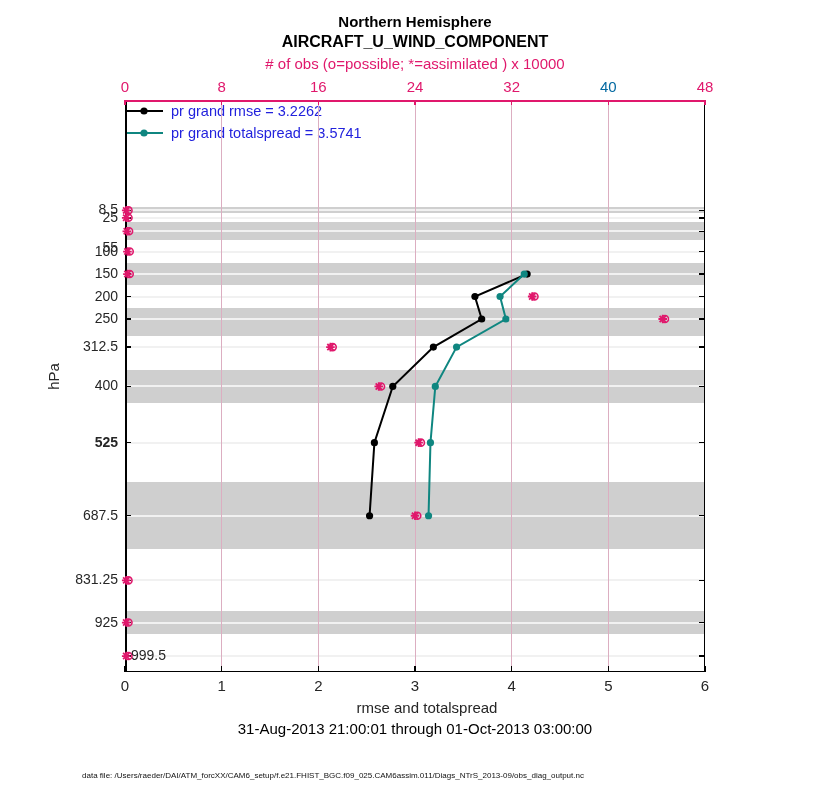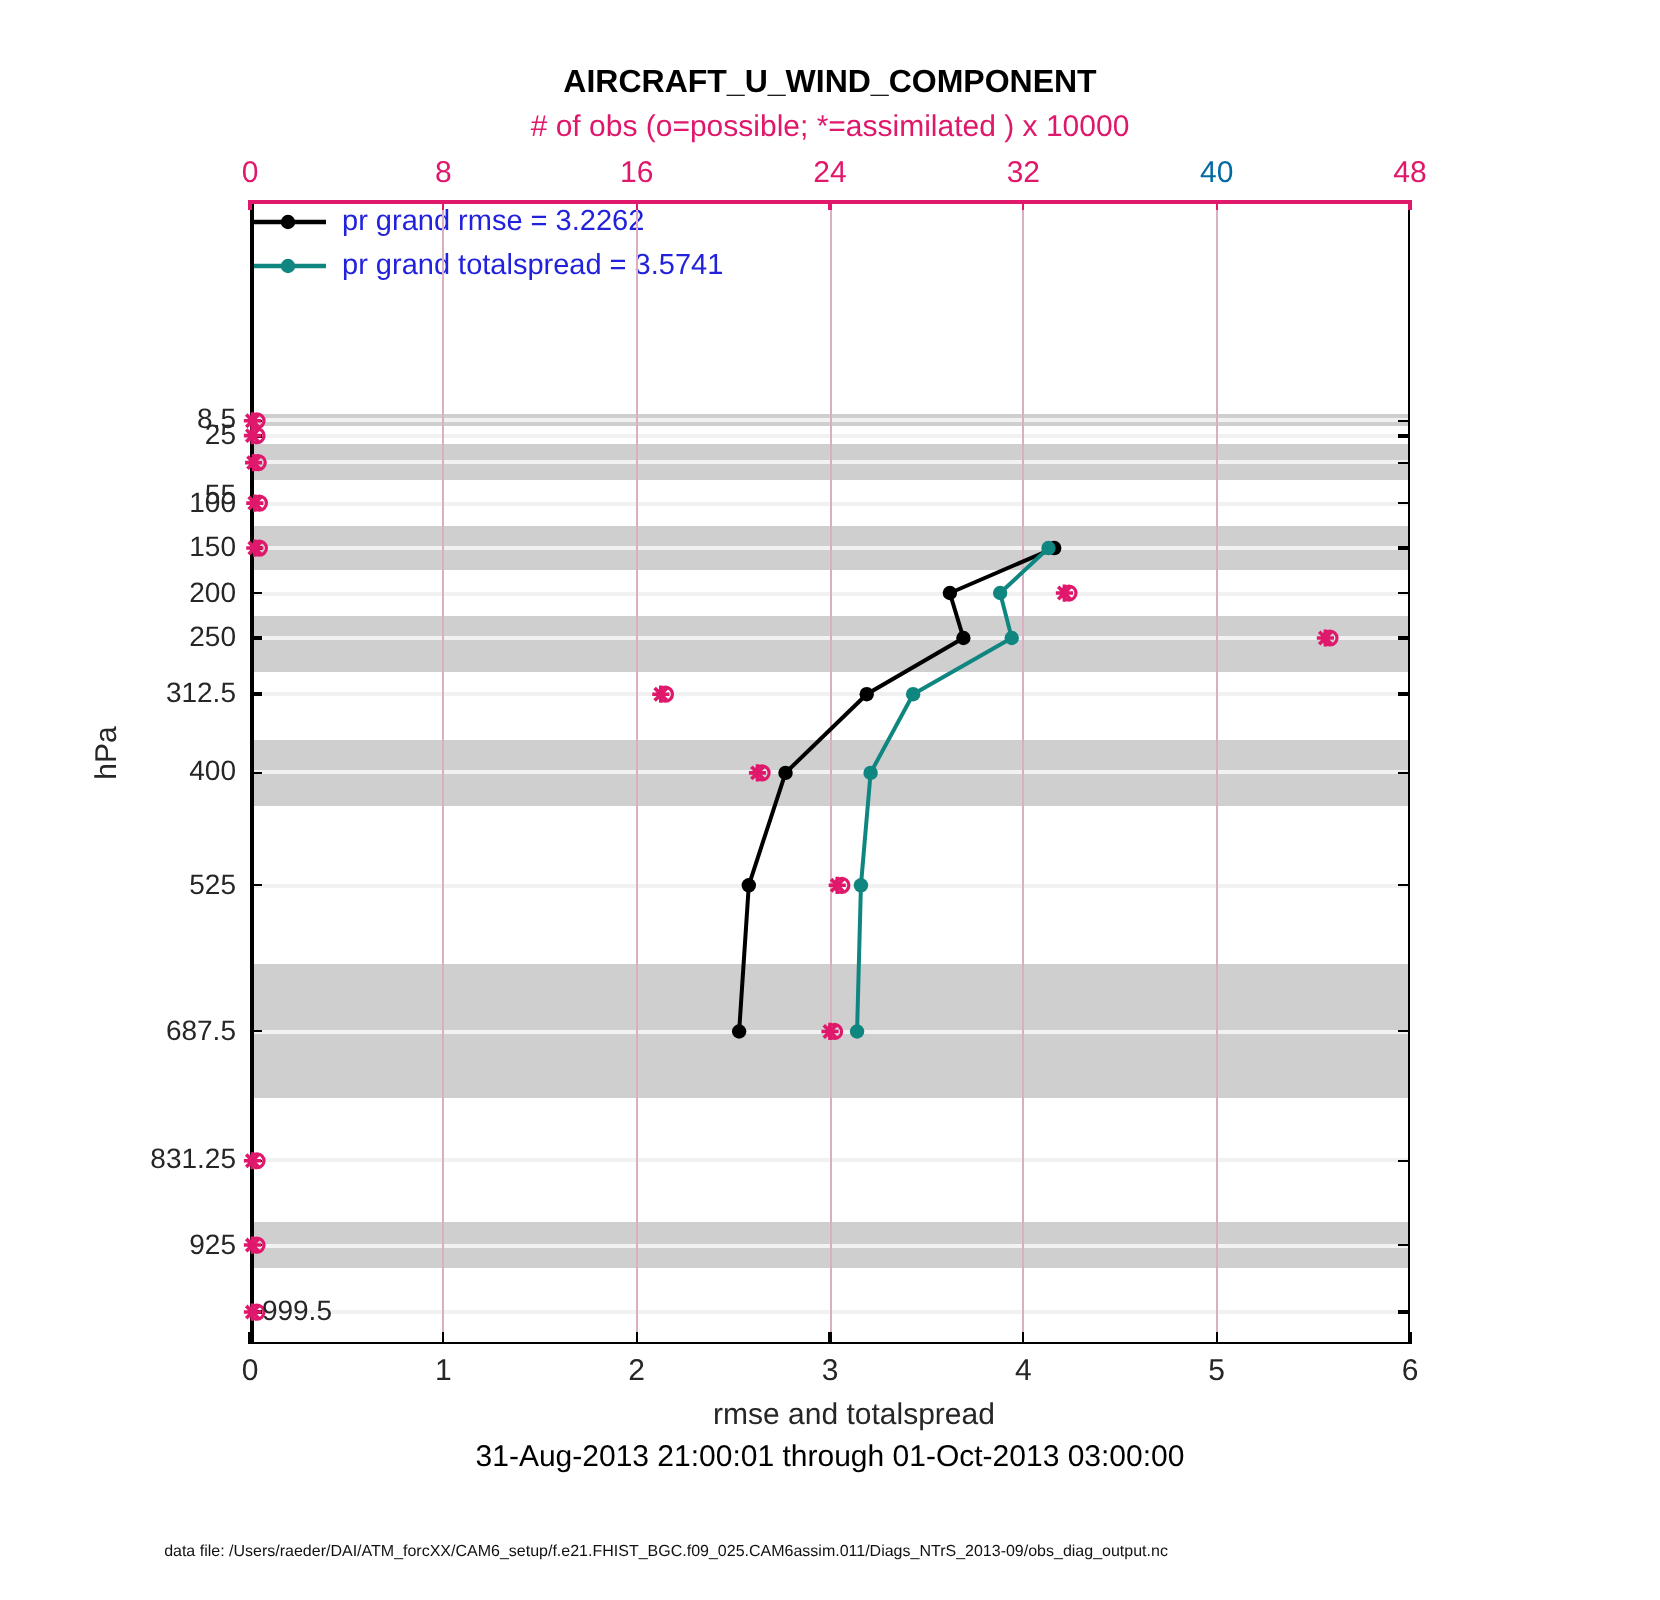--- a/index.html
+++ b/index.html
@@ -27,20 +27,21 @@
   #legend{left:12px;top:11px;}
   .legend-row{display:flex;align-items:center;height:22px;}
   .legend-row svg{margin-right:8px;}
   .legend-row span{font-size:14.5px;}
   svg.overlay{position:absolute;left:0;top:0;overflow:visible;}
 </style>
 </head>
 <body>
 
 <div id="canvas">
+  <div id="title1" class="abs">Northern Hemisphere</div>
   <div id="title2" class="abs">AIRCRAFT_U_WIND_COMPONENT</div>
   <div id="obs-label" class="abs" style="color: rgb(224, 24, 108);"># of obs (o=possible; *=assimilated ) x 10000</div>
 
   <div id="plot" class="abs">
       <div class="band" style="top: 107.475px; height: 5.84591px; background: rgb(207, 207, 207);"></div>
       <div class="band" style="top: 122.314px; height: 17.9874px; background: rgb(207, 207, 207);"></div>
       <div class="band" style="top: 162.786px; height: 22.4843px; background: rgb(207, 207, 207);"></div>
       <div class="band" style="top: 207.755px; height: 28.1053px; background: rgb(207, 207, 207);"></div>
       <div class="band" style="top: 269.586px; height: 33.7264px; background: rgb(207, 207, 207);"></div>
       <div class="band" style="top: 382.008px; height: 67.4528px; background: rgb(207, 207, 207);"></div>
@@ -194,18 +195,18 @@
     <div class="botlabel" style="left: 705px; color: rgb(38, 38, 38);">6</div>
     <div class="ylabel" style="top: 201.398px; padding-right: 7px; color: rgb(38, 38, 38);">8.5</div>
     <div class="ylabel" style="top: 208.818px; padding-right: 7px; color: rgb(38, 38, 38);">25</div>
     <div class="ylabel" style="top: 239px; padding-right: 7px; color: rgb(38, 38, 38);">55</div>
     <div class="ylabel" style="top: 242.544px; padding-right: 7px; color: rgb(38, 38, 38);">100</div>
     <div class="ylabel" style="top: 265.028px; padding-right: 7px; color: rgb(38, 38, 38);">150</div>
     <div class="ylabel" style="top: 287.513px; padding-right: 7px; color: rgb(38, 38, 38);">200</div>
     <div class="ylabel" style="top: 309.997px; padding-right: 7px; color: rgb(38, 38, 38);">250</div>
     <div class="ylabel" style="top: 338.102px; padding-right: 7px; color: rgb(38, 38, 38);">312.5</div>
     <div class="ylabel" style="top: 377.45px; padding-right: 7px; color: rgb(38, 38, 38);">400</div>
-    <div class="ylabel" style="top: 433.66px; padding-right: 7px; color: rgb(38, 38, 38);">525</div>
+    <div class="ylabel" style="top: 433.66px; padding-right: 7px; color: rgb(38, 38, 38); font-weight: bold;">525</div>
     <div class="ylabel" style="top: 506.734px; padding-right: 7px; color: rgb(38, 38, 38);">687.5</div>
     <div class="ylabel" style="top: 571.377px; padding-right: 7px; color: rgb(38, 38, 38);">831.25</div>
     <div class="ylabel" style="top: 613.535px; padding-right: 7px; color: rgb(38, 38, 38);">925</div>
     <div class="ylabel" style="top: 647.036px; padding-right: 7px; color: rgb(38, 38, 38); margin-left: 48px;">999.5</div>
   </div>
 
 </body></html>

